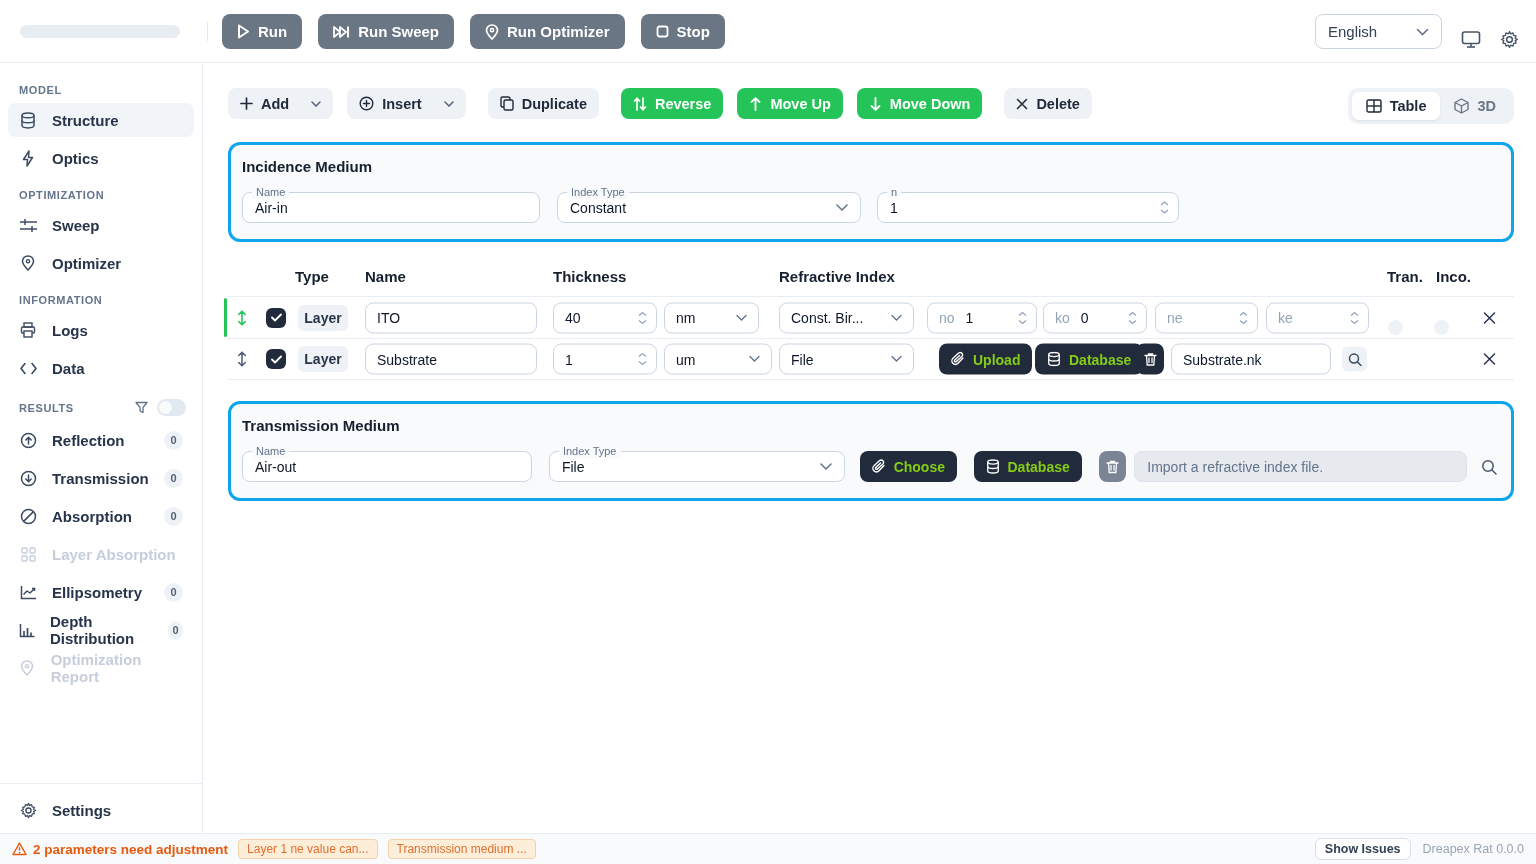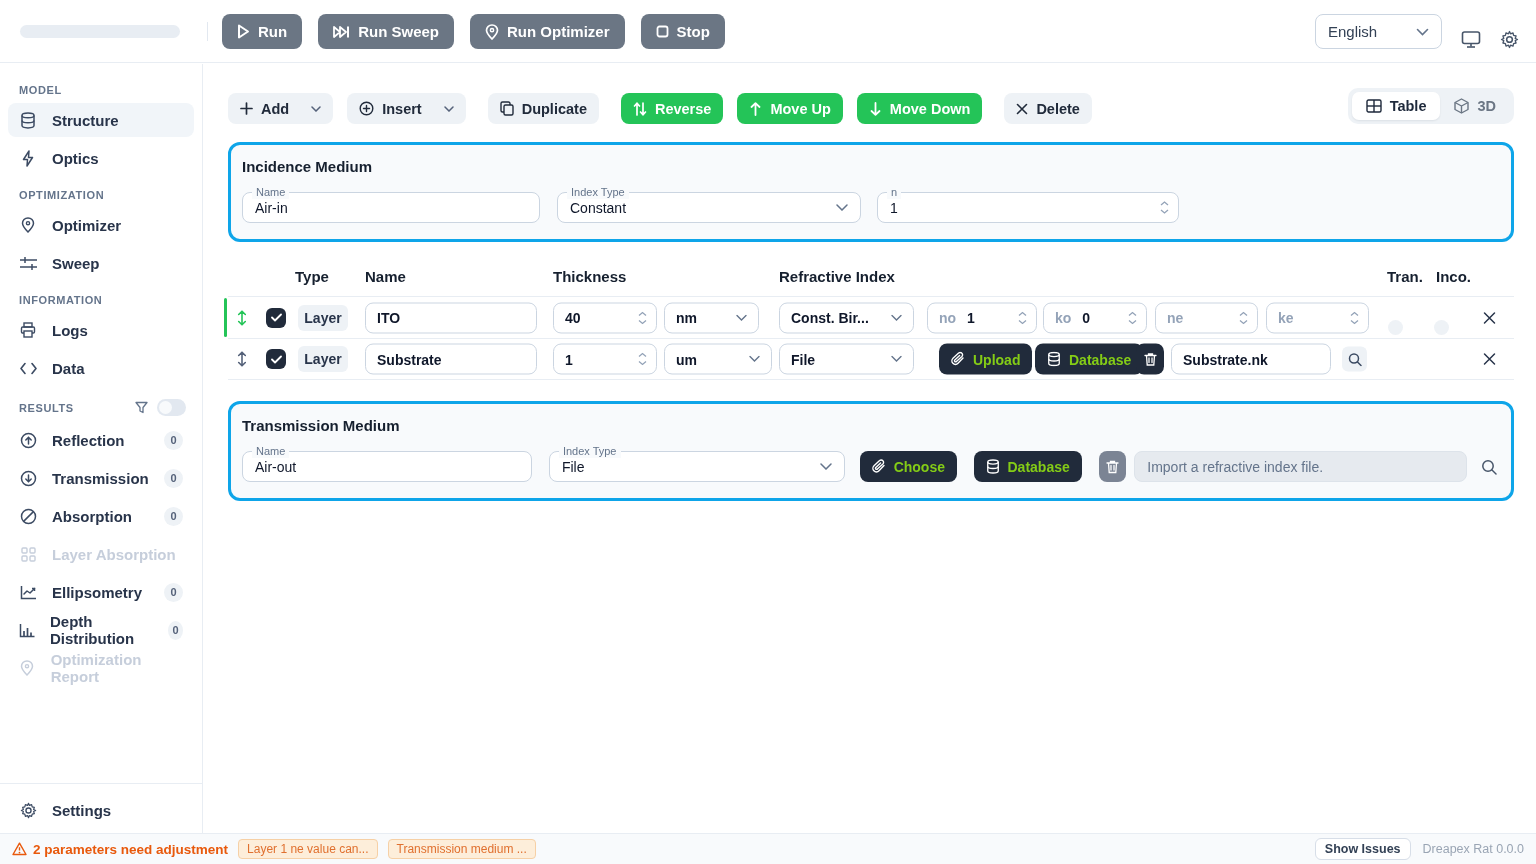--- a/index.html
+++ b/index.html
@@ -42,21 +42,21 @@
     display:flex; align-items:center; padding:0 12px; gap:10px; }
   .warn-txt { color:#e8590c; font-size:13.5px; font-weight:bold; display:flex; align-items:center; gap:6px; }
   .issue-badge { background:#fdeeda; border:1px solid #f6d0a6; color:#e0702f; border-radius:4px; font-size:12px; padding:2px 8px; cursor:pointer; white-space:nowrap; }
   .sb-right { margin-left:auto; display:flex; align-items:center; gap:12px; }
   .show-issues { background:#fff; border:1px solid #d7dee8; border-radius:6px; height:22px; padding:0 9px; font-size:12.5px; font-weight:bold; color:#334155; cursor:pointer; }
   .version { color:#9aa5b4; font-size:12.5px; }
 
   
   .main { position:absolute; left:204px; top:64px; right:0; bottom:31px; background:#fff; padding:24px 22px 0 24px; }
 
-  .m-toolbar { display:flex; align-items:flex-end; }
+  .m-toolbar { display:flex; align-items:flex-start; }
   .btn-light { background:#eef2f6; color:#212b3b; height:31px; padding:0 12px; border-radius:8px; font-size:14.5px; font-weight:bold; }
   .btn-green { background:#24c458; color:#fff; height:31px; padding:0 12px; border-radius:8px; font-size:14.5px; font-weight:bold; }
   .mt-gap { width:14px; } .mt-gap-lg { width:22px; }
   .dd-caret { margin-left:14px; display:flex; }
   .segmented { margin-left:auto; background:#eef2f6; border-radius:10px; padding:4px; display:flex; }
   .seg { display:flex; align-items:center; gap:8px; height:28px; padding:0 14px; border-radius:7px; font-size:14.5px; font-weight:bold; color:#6b7684; cursor:pointer; }
   .seg.active { background:#fff; color:#1e293b; box-shadow:0 1px 2px rgba(15,23,42,.08); }
 
   .panel { margin-top:18px; background:#f8fafc; border:3px solid #0ea5e9; border-radius:12px; padding:13px 14px 16px 11px; }
   .panel-title { font-size:15px; font-weight:bold; color:#16202f; }
@@ -78,21 +78,21 @@
   .lt-header { position:relative; height:32px; font-size:15px; font-weight:bold; color:#16202f; }
   .lt-header span { position:absolute; top:4px; }
   .lrow { position:relative; height:42px; border-top:1px solid #e8edf3; }
   .lrow:last-child { border-bottom:1px solid #e8edf3; }
   .lrow > * { position:absolute; top:50%; transform:translateY(-50%); }
   .sel-bar { position:absolute; left:-4px; top:1px; bottom:1px; width:3px; border-radius:2px; background:#24c458; transform:none; }
   .drag { left:8px; color:#55627a; cursor:grab; }
   .drag.green { color:#24c458; }
   .checkbox { left:38px; width:20px; height:20px; border-radius:6px; background:#212b3b; display:flex; align-items:center; justify-content:center; cursor:pointer; }
   .chip { left:70px; width:50px; height:26px; background:#eef2f6; border-radius:6px; font-size:14px; font-weight:bold; color:#28344a; display:flex; align-items:center; justify-content:center; }
-  .cell { height:31px; background:#fff; border:1px solid #cbd5e1; border-radius:8px; display:flex; align-items:center; padding:0 11px; font-size:14px; color:#0f172a;font-weight:bold; }
+  .cell { height:31px; background:#fff; border:1px solid #cbd5e1; border-radius:8px; display:flex; align-items:center; padding:0 11px; font-size:14px; color:#0f172a; }
   .cell input { border:none; outline:none; width:100%; font:inherit; color:inherit; background:transparent; }
   .pfx { color:#94a3b8; margin-right:11px; }
   .toggle { width:33px; height:19px; border-radius:10px; position:relative; cursor:pointer; }
   .toggle.off { background:#e2e8f0; }
   .toggle.off::after { content:""; position:absolute; left:2px; top:2px; width:15px; height:15px; border-radius:50%; background:#eef2f6; }
   .toggle.on { background:#212b3b; }
   .toggle.on::after { content:""; position:absolute; right:2px; top:2px; width:15px; height:15px; border-radius:50%; background:#fff; }
   .xclose { color:#28344a; cursor:pointer; background:none; border:none; display:flex; }
   .search-btn { background:#eef2f6; border:none; border-radius:6px; width:25px; height:25px; display:flex; align-items:center; justify-content:center; cursor:pointer; color:#3c4b63; }
 </style>
@@ -184,37 +184,37 @@
         <svg width="12" height="17" viewBox="0 0 12 17">
           <path d="M7 1 L1.5 9.5 H5.5 L5 16 L10.5 7.5 H6.5 Z" fill="none" stroke="currentColor" stroke-width="1.5" stroke-linejoin="round"></path>
         </svg>
       </span>
     <span>Optics</span>
   </div>
 
   <div class="side-label">OPTIMIZATION</div>
   <div class="side-item">
     <span class="s-ic">
-        <svg width="14" height="16" viewBox="0 0 14 16">
-          <path d="M7 1 C3.7 1 1.5 3.4 1.5 6.3 C1.5 9.4 7 15 7 15 C7 15 12.5 9.4 12.5 6.3 C12.5 3.4 10.3 1 7 1 Z" fill="none" stroke="currentColor" stroke-width="1.5"></path>
-          <circle cx="7" cy="6.2" r="1.6" fill="none" stroke="currentColor" stroke-width="1.4"></circle>
-        </svg>
-      </span>
-    <span>Optimizer</span>
-  </div>
-  <div class="side-item">
-    <span class="s-ic">
         <svg width="17" height="15" viewBox="0 0 17 15">
           <line x1="0" y1="4" x2="17" y2="4" stroke="currentColor" stroke-width="1.5"></line>
           <line x1="0" y1="11" x2="17" y2="11" stroke="currentColor" stroke-width="1.5"></line>
           <line x1="5" y1="1" x2="5" y2="7" stroke="currentColor" stroke-width="1.5"></line>
           <line x1="12" y1="8" x2="12" y2="14" stroke="currentColor" stroke-width="1.5"></line>
         </svg>
       </span>
     <span>Sweep</span>
+  </div>
+  <div class="side-item">
+    <span class="s-ic">
+        <svg width="14" height="16" viewBox="0 0 14 16">
+          <path d="M7 1 C3.7 1 1.5 3.4 1.5 6.3 C1.5 9.4 7 15 7 15 C7 15 12.5 9.4 12.5 6.3 C12.5 3.4 10.3 1 7 1 Z" fill="none" stroke="currentColor" stroke-width="1.5"></path>
+          <circle cx="7" cy="6.2" r="1.6" fill="none" stroke="currentColor" stroke-width="1.4"></circle>
+        </svg>
+      </span>
+    <span>Optimizer</span>
   </div>
 
   <div class="side-label">INFORMATION</div>
   <div class="side-item">
     <span class="s-ic">
         <svg width="16" height="16" viewBox="0 0 16 16">
           <rect x="4" y="1" width="8" height="4" fill="none" stroke="currentColor" stroke-width="1.4"></rect>
           <rect x="1.5" y="5" width="13" height="6" rx="1.2" fill="none" stroke="currentColor" stroke-width="1.4"></rect>
           <rect x="4" y="9" width="8" height="6" fill="#fff" stroke="currentColor" stroke-width="1.4"></rect>
         </svg>

